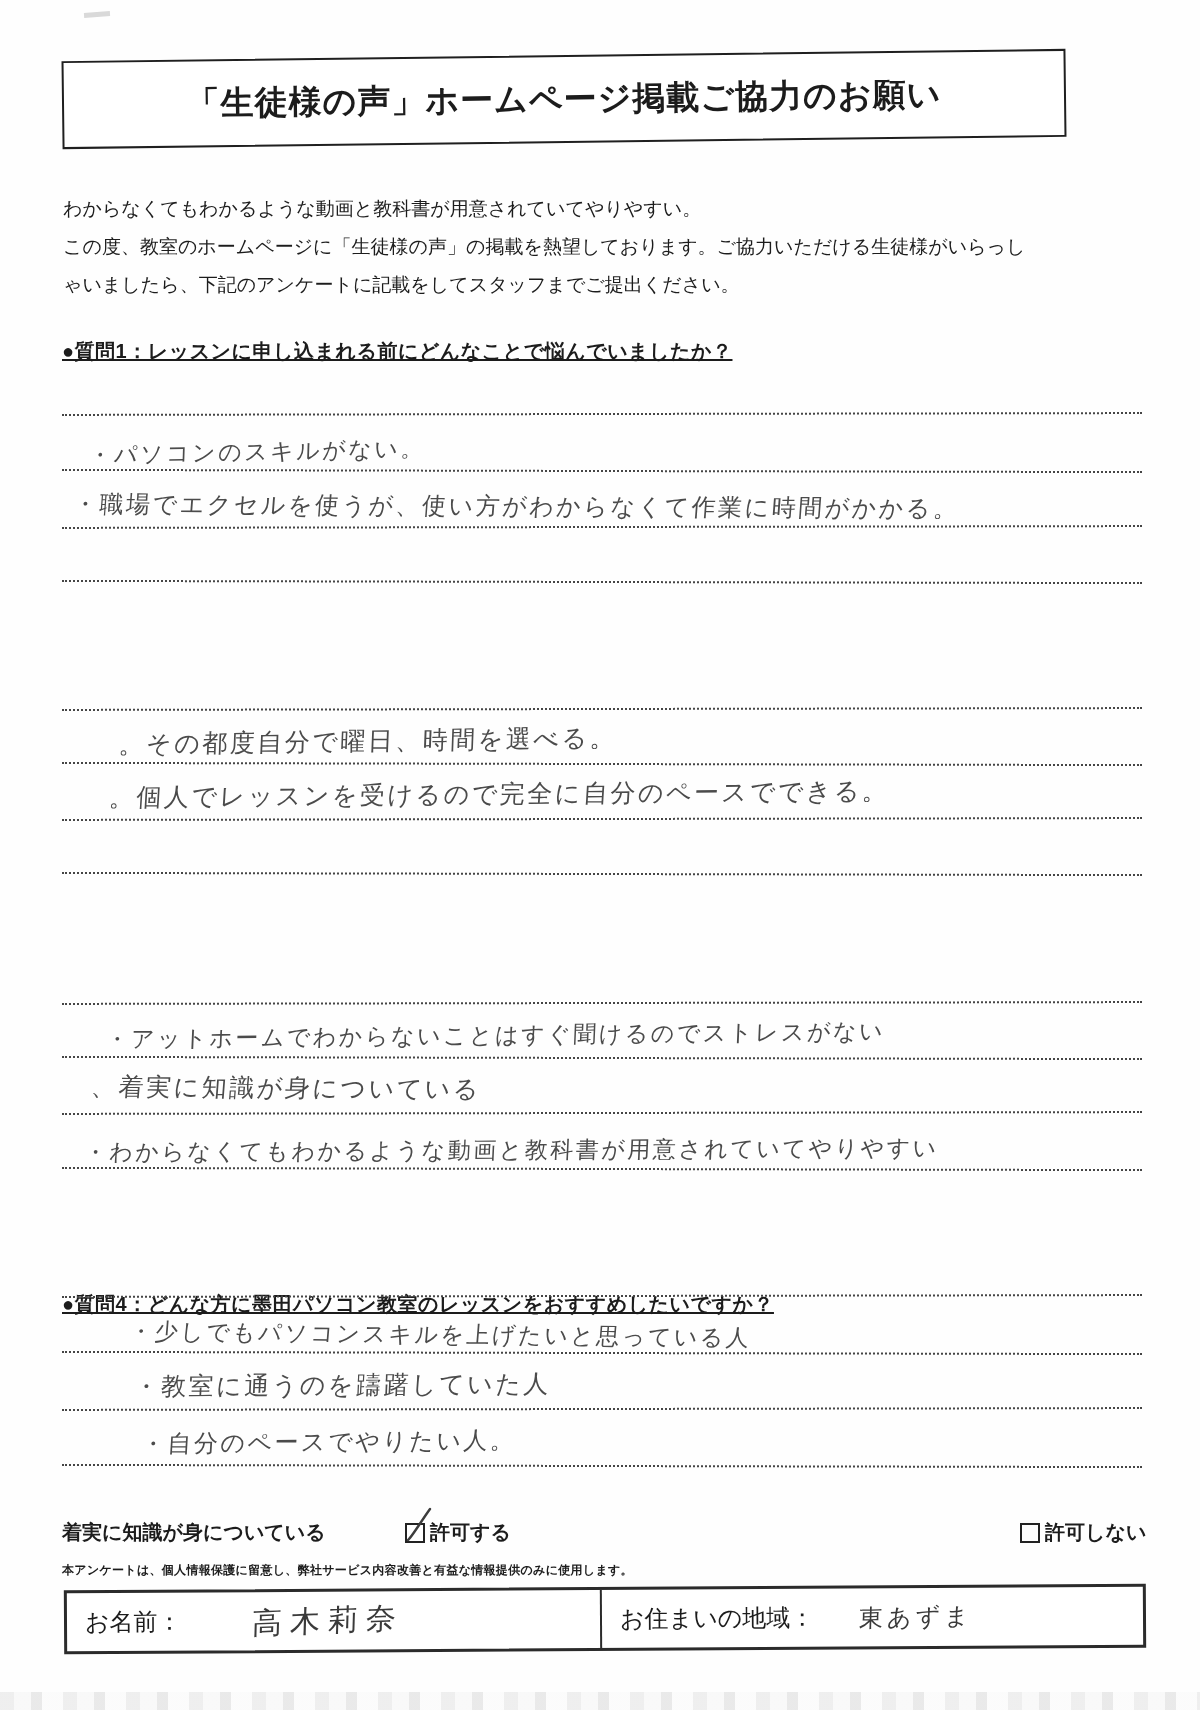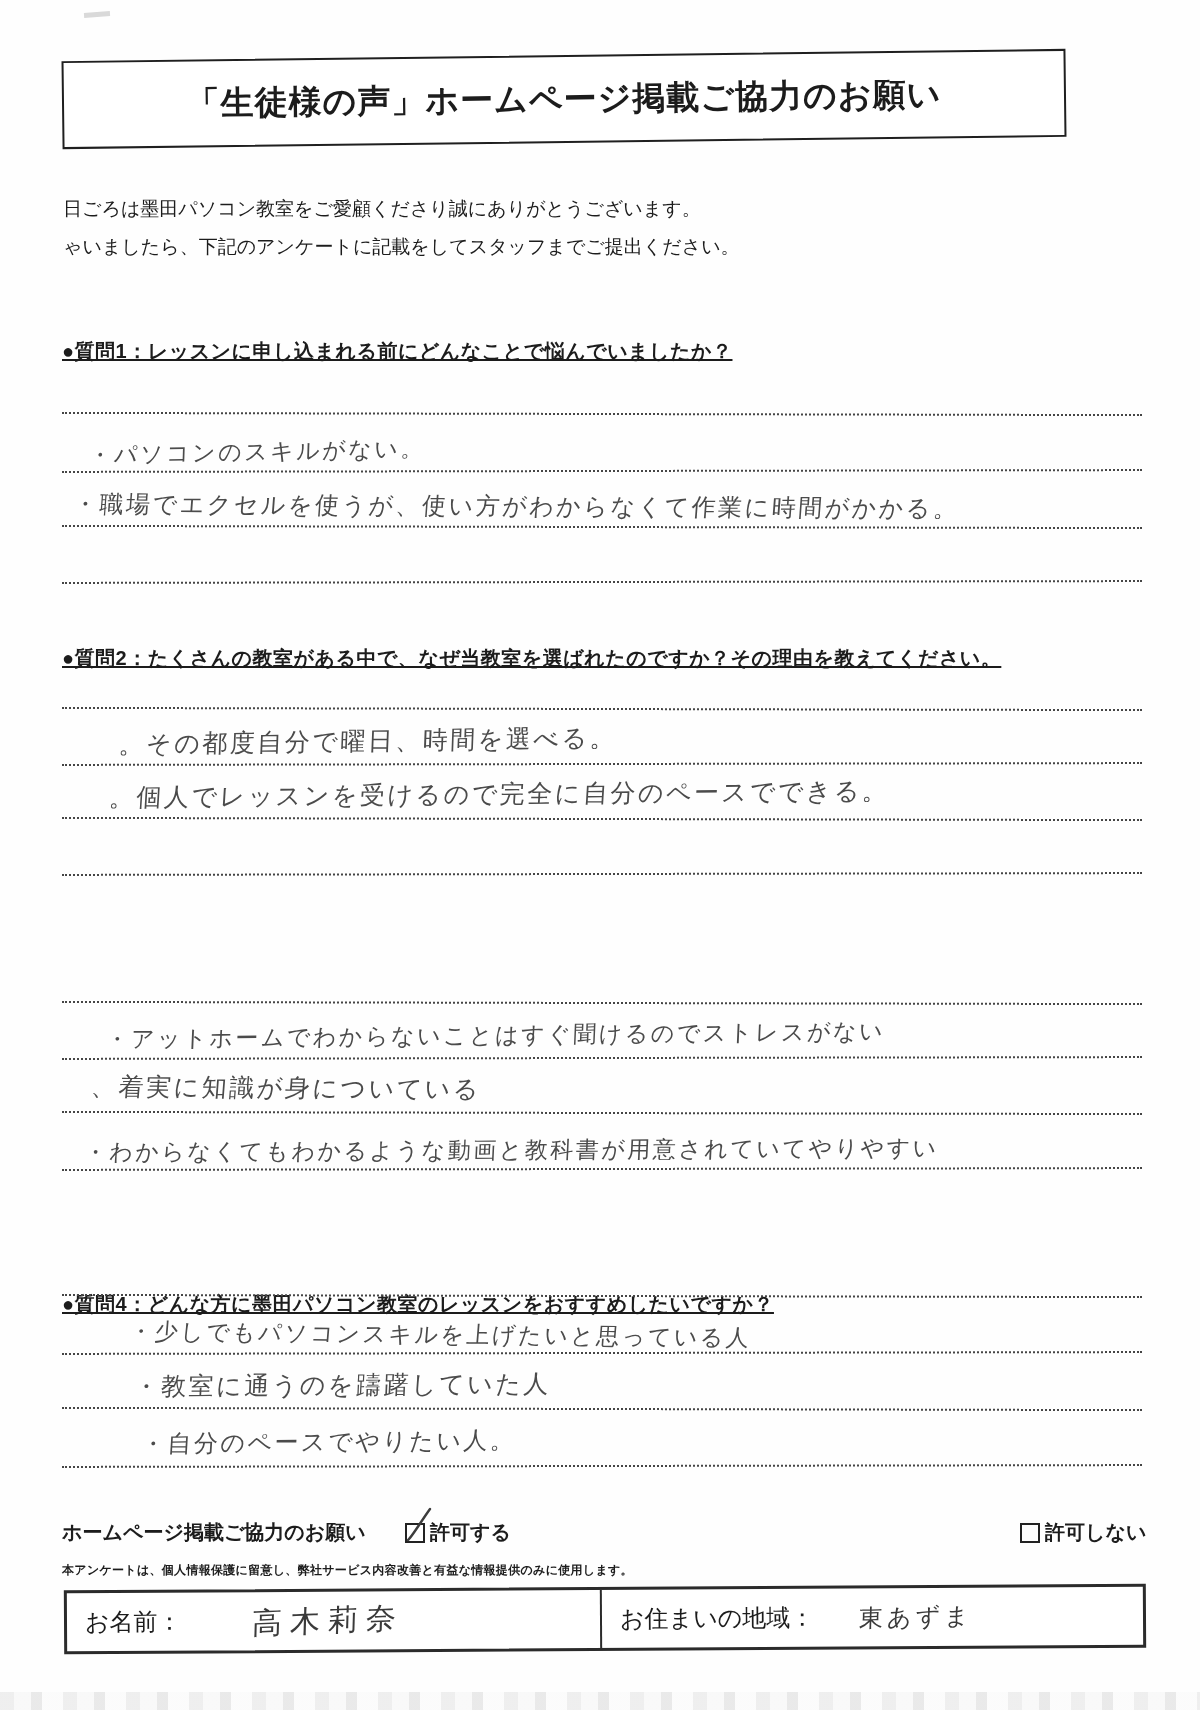--- a/index.html
+++ b/index.html
@@ -70,26 +70,26 @@
 
 <div class="page">
 
   <div class="corner-mark"></div>
 
   <div class="title-box">
     <span class="t">「生徒様の声」ホームページ掲載ご協力のお願い</span>
   </div>
 
   <div class="intro">
-    <div>日ごろは墨田パソコン教室をご愛顧くださり誠にありがとうございます。</div>
+    <div>わからなくてもわかるような動画と教科書が用意されていてやりやすい。</div>
+    <div>この度、教室のホームページに「生徒様の声」の掲載を熱望しております。ご協力いただける生徒様がいらっし</div>
     <div>ゃいましたら、下記のアンケートに記載をしてスタッフまでご提出ください。</div>
   </div>
 
   <div class="qhead" style="top:338px">●質問1：レッスンに申し込まれる前にどんなことで悩んでいましたか？</div>
-  <div class="qhead" style="top:645px">●質問2：たくさんの教室がある中で、なぜ当教室を選ばれたのですか？その理由を教えてください。</div>
   <div class="qhead" style="top:1291px">●質問4：どんな方に墨田パソコン教室のレッスンをおすすめしたいですか？</div>
 
   <div class="dotline" style="top:413px"></div>
   <div class="dotline" style="top:470px"></div>
   <div class="dotline" style="top:526px"></div>
   <div class="dotline" style="top:581px"></div>
   <div class="dotline" style="top:708px"></div>
   <div class="dotline" style="top:763px"></div>
   <div class="dotline" style="top:818px"></div>
   <div class="dotline" style="top:873px"></div>
@@ -109,21 +109,21 @@
   <div class="hw" style="left:108px;top:781px;font-size:25px;transform:rotate(-0.5deg) skewX(-4deg)">。個人でレッスンを受けるので完全に自分のペースでできる。</div>
 
   <div class="hw" style="left:105px;top:1024px;font-size:23px;transform:rotate(-0.6deg) skewX(-3deg)">・アットホームでわからないことはすぐ聞けるのでストレスがない</div>
   <div class="hw" style="left:90px;top:1070px;font-size:25px;transform:rotate(0.4deg) skewX(-4deg)">、着実に知識が身についている</div>
   <div class="hw" style="left:83px;top:1137px;font-size:23px;transform:rotate(-0.3deg) skewX(-3deg)">・わからなくてもわかるような動画と教科書が用意されていてやりやすい</div>
 
   <div class="hw" style="left:128px;top:1316px;font-size:23px;transform:rotate(0.6deg) skewX(-4deg)">・少しでもパソコンスキルを上げたいと思っている人</div>
   <div class="hw" style="left:133px;top:1370px;font-size:25px;transform:rotate(-0.4deg) skewX(-3deg)">・教室に通うのを躊躇していた人</div>
   <div class="hw" style="left:140px;top:1428px;font-size:24px;transform:rotate(-0.6deg) skewX(-4deg)">・自分のペースでやりたい人。</div>
 
-  <div class="consent-label">ホームページ掲載ご協力のお願い</div>
+  <div class="consent-label">着実に知識が身についている</div>
 
   <div class="opt" style="left:405px">
     <span class="cb">
       <svg class="check-svg" width="30" height="38">
         <path d="M4 33 C7 31, 16 16, 26 2" stroke="#3c3c3c" stroke-width="2.4" fill="none" stroke-linecap="round"></path>
       </svg>
     </span>
     <span>許可する</span>
   </div>
 

